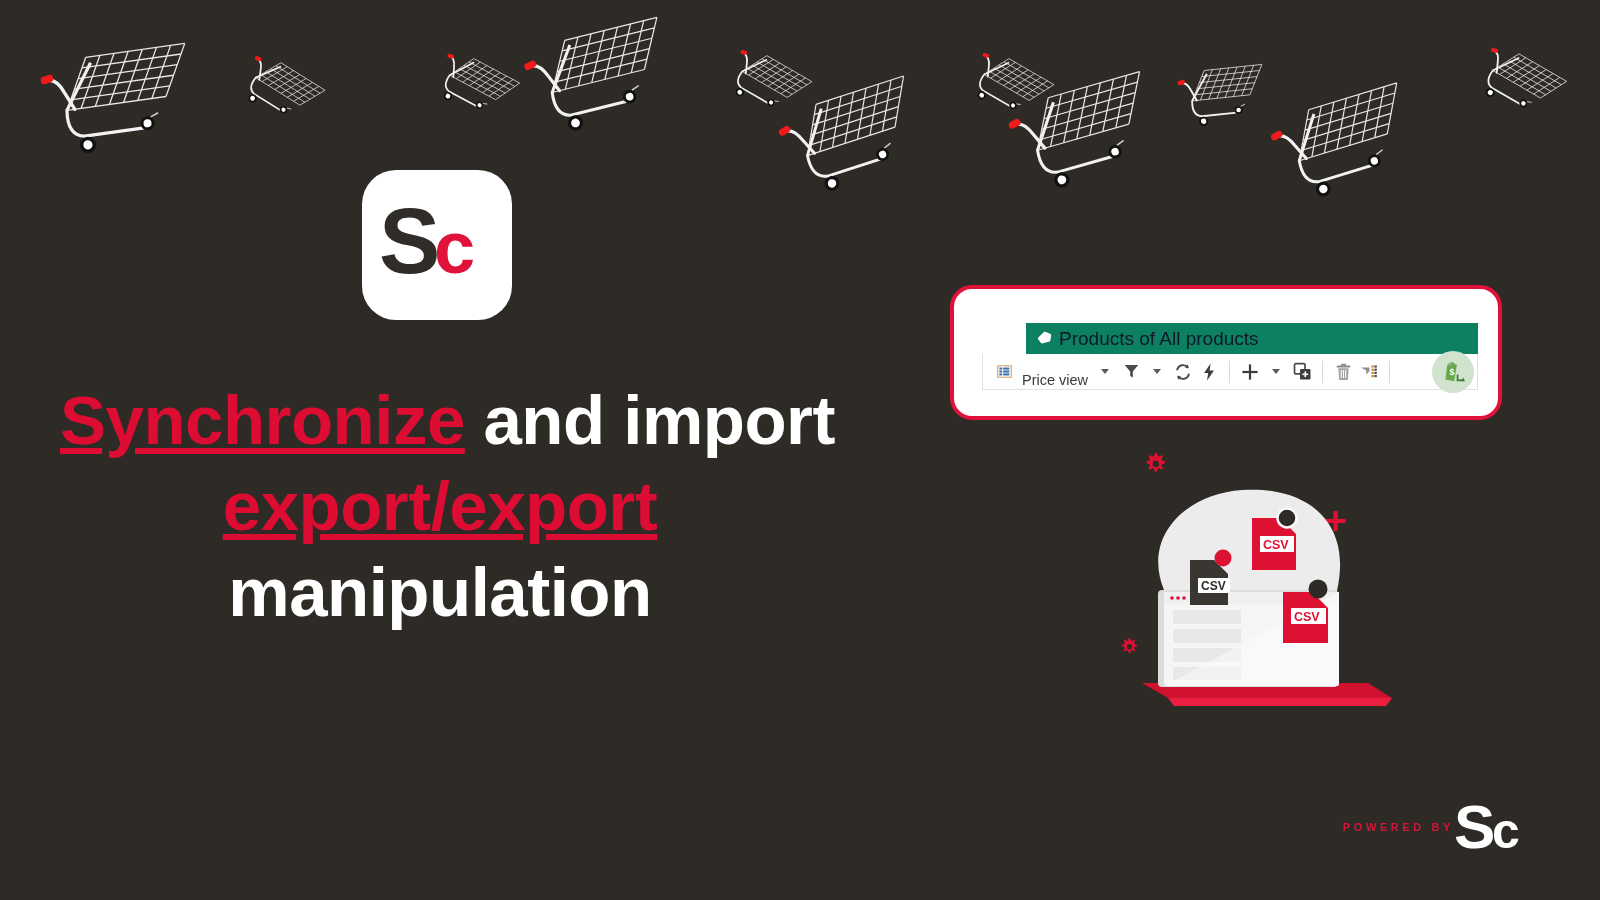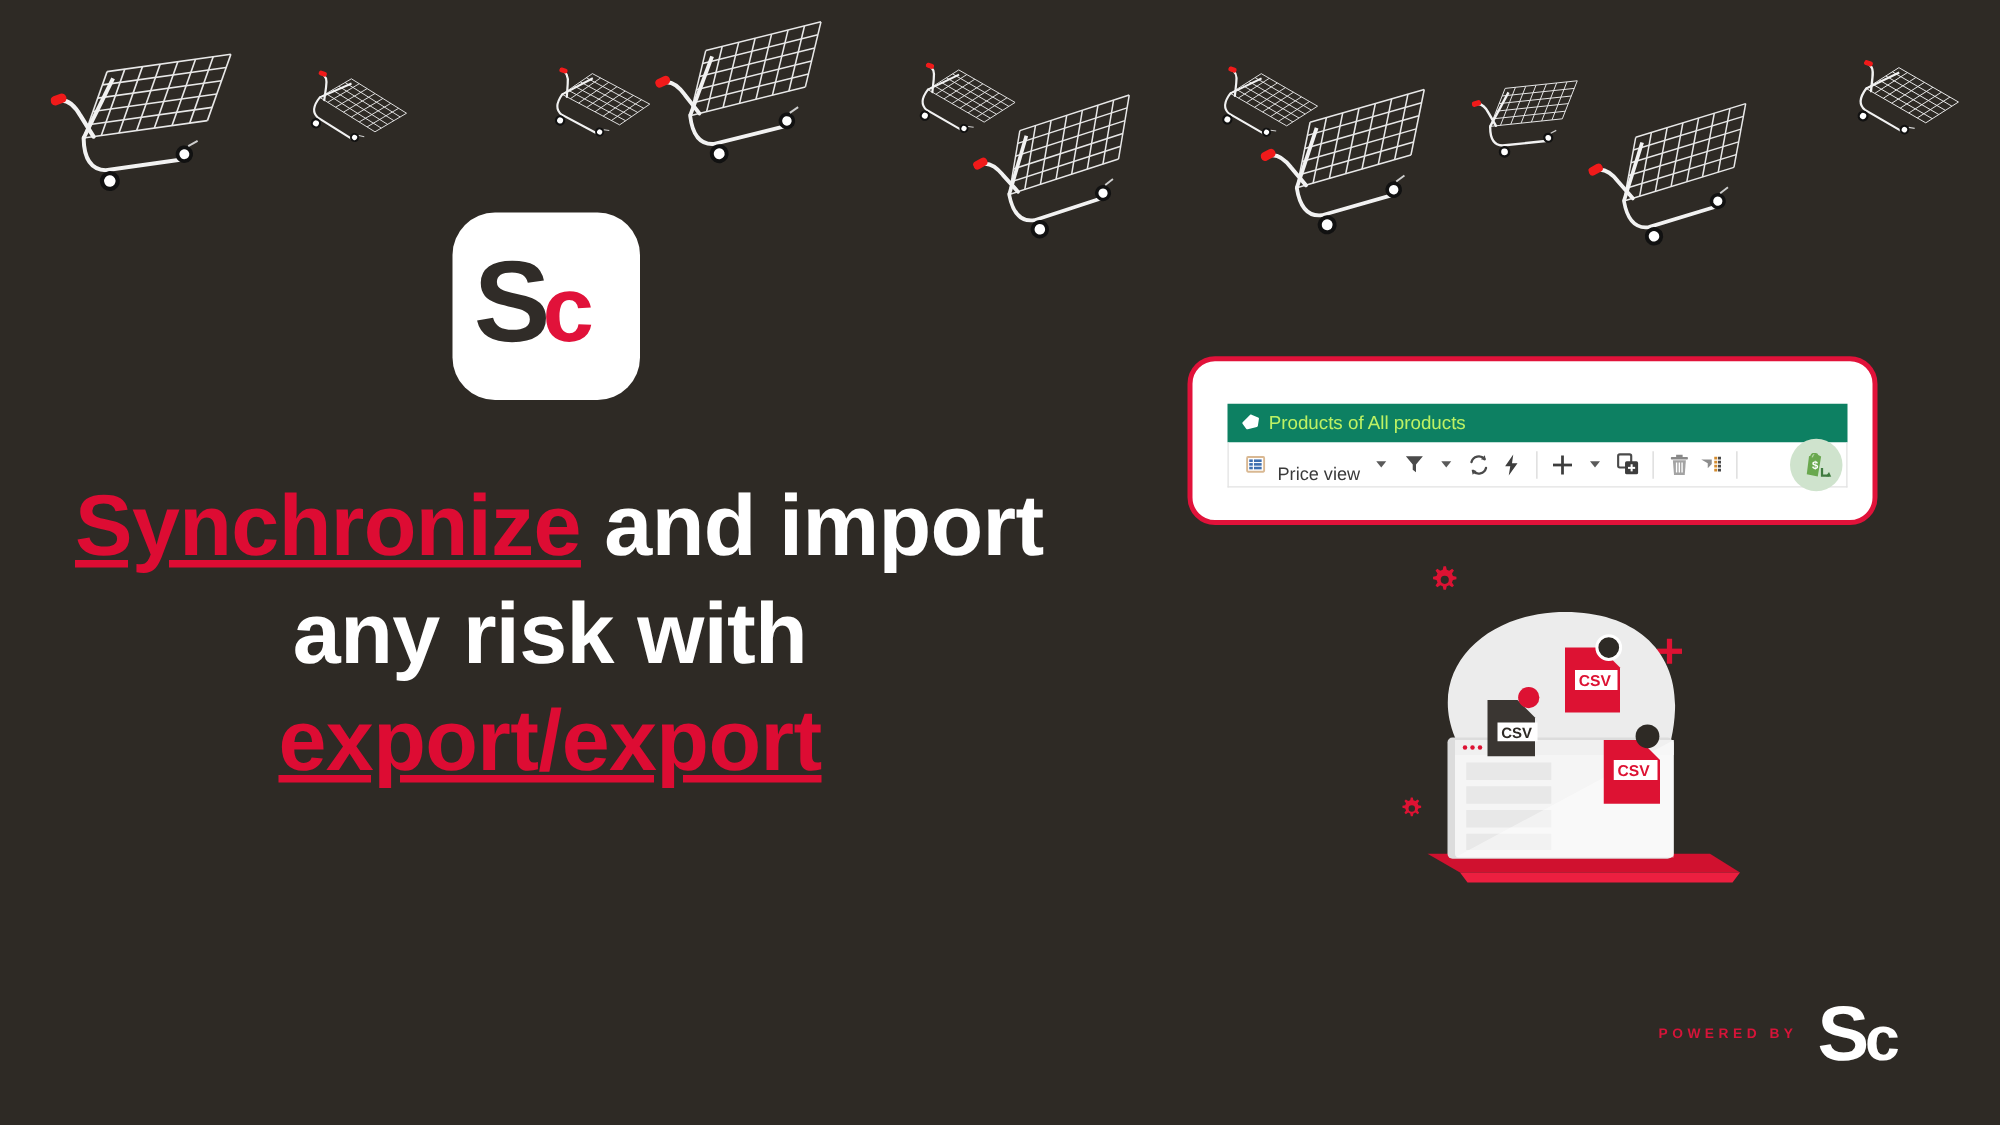--- a/index.html
+++ b/index.html
@@ -38,23 +38,23 @@
   .headline .ln1{text-align:left;padding-left:20px;}
 
   
   .tb-card{
     position:absolute;left:950px;top:285px;width:552px;height:135px;
     background:#ffffff;border:4px solid #e1123a;border-radius:22px;
     box-sizing:border-box;
   }
   .tb-inner{position:absolute;left:28px;top:34px;width:496px;}
   .tb-head{
-    height:31px;background:#0d8062;color:#bef264;
+    height:31px;background:#0d8062;color:#0f172a;
     display:flex;align-items:center;gap:7px;padding:0 11px;
-    font-size:15px;box-sizing:border-box;
+    font-size:19px;box-sizing:border-box;margin-left:44px;
   }
   .tag-icon{display:block;}
   .tb-bar{
     height:36px;background:#ffffff;border:1px solid #e2e2e2;border-top:none;
     display:flex;align-items:center;gap:0;padding-left:8px;box-sizing:border-box;
     position:relative;
   }
   .tb-ico{display:flex;align-items:center;justify-content:center;width:26px;height:26px;}
   .tb-label{font-size:14.5px;color:#3a3a3a;margin:16px 4px 0 5px;white-space:nowrap;}
   .caret{
@@ -68,21 +68,21 @@
     background:#cfe3cd;display:flex;align-items:center;justify-content:center;
   }
 
   
   .illus{position:absolute;left:1090px;top:440px;width:330px;height:275px;}
   .illus svg{display:block;}
 
   
   .footer{
     position:absolute;right:60px;bottom:42px;
-    display:flex;align-items:center;gap:16px;
+    display:flex;align-items:center;
   }
   .pw{
     color:#d61439;font-size:11px;letter-spacing:3.6px;font-weight:bold;
   }
   .footer-logo{display:block;}
 </style>
 </head>
 <body>
 
 <div class="stage">
@@ -368,22 +368,22 @@
 
   <div class="logo-tile">
     <svg width="120" height="96" viewBox="0 0 120 96">
       <text x="2" y="76" font-family="'Liberation Sans', sans-serif" font-size="92" font-weight="bold" fill="#302c28">S</text>
       <text x="57" y="76" font-family="'Liberation Sans', sans-serif" font-size="74" font-weight="bold" fill="#e1123a">c</text>
     </svg>
   </div>
 
   <div class="headline">
     <span class="ln ln1"><span class="hl">Synchronize</span><span> and import</span></span>
-    <span class="ln">any risk with</span>
     <span class="ln hl">export/export</span>
+    <span class="ln">manipulation</span>
   </div>
 
   <div class="tb-card">
     <div class="tb-inner">
 
       <div class="tb-head">
         <svg class="tag-icon" width="15" height="15" viewBox="0 0 16 16">
           <path d="M1.2 7.2 L7.4 1.1 C7.8 0.7 8.3 0.6 8.8 0.8 L14.4 3.1 C14.9 3.3 15.2 3.8 15.1 4.3 L14.2 10.3 C14.1 10.8 13.8 11.2 13.3 11.3 L5.6 13.2 C5.0 13.3 4.5 13.1 4.2 12.7 L1.1 8.6 C0.8 8.2 0.8 7.6 1.2 7.2 Z" fill="#ffffff"></path>
         </svg>
         <span>Products of All products</span>

